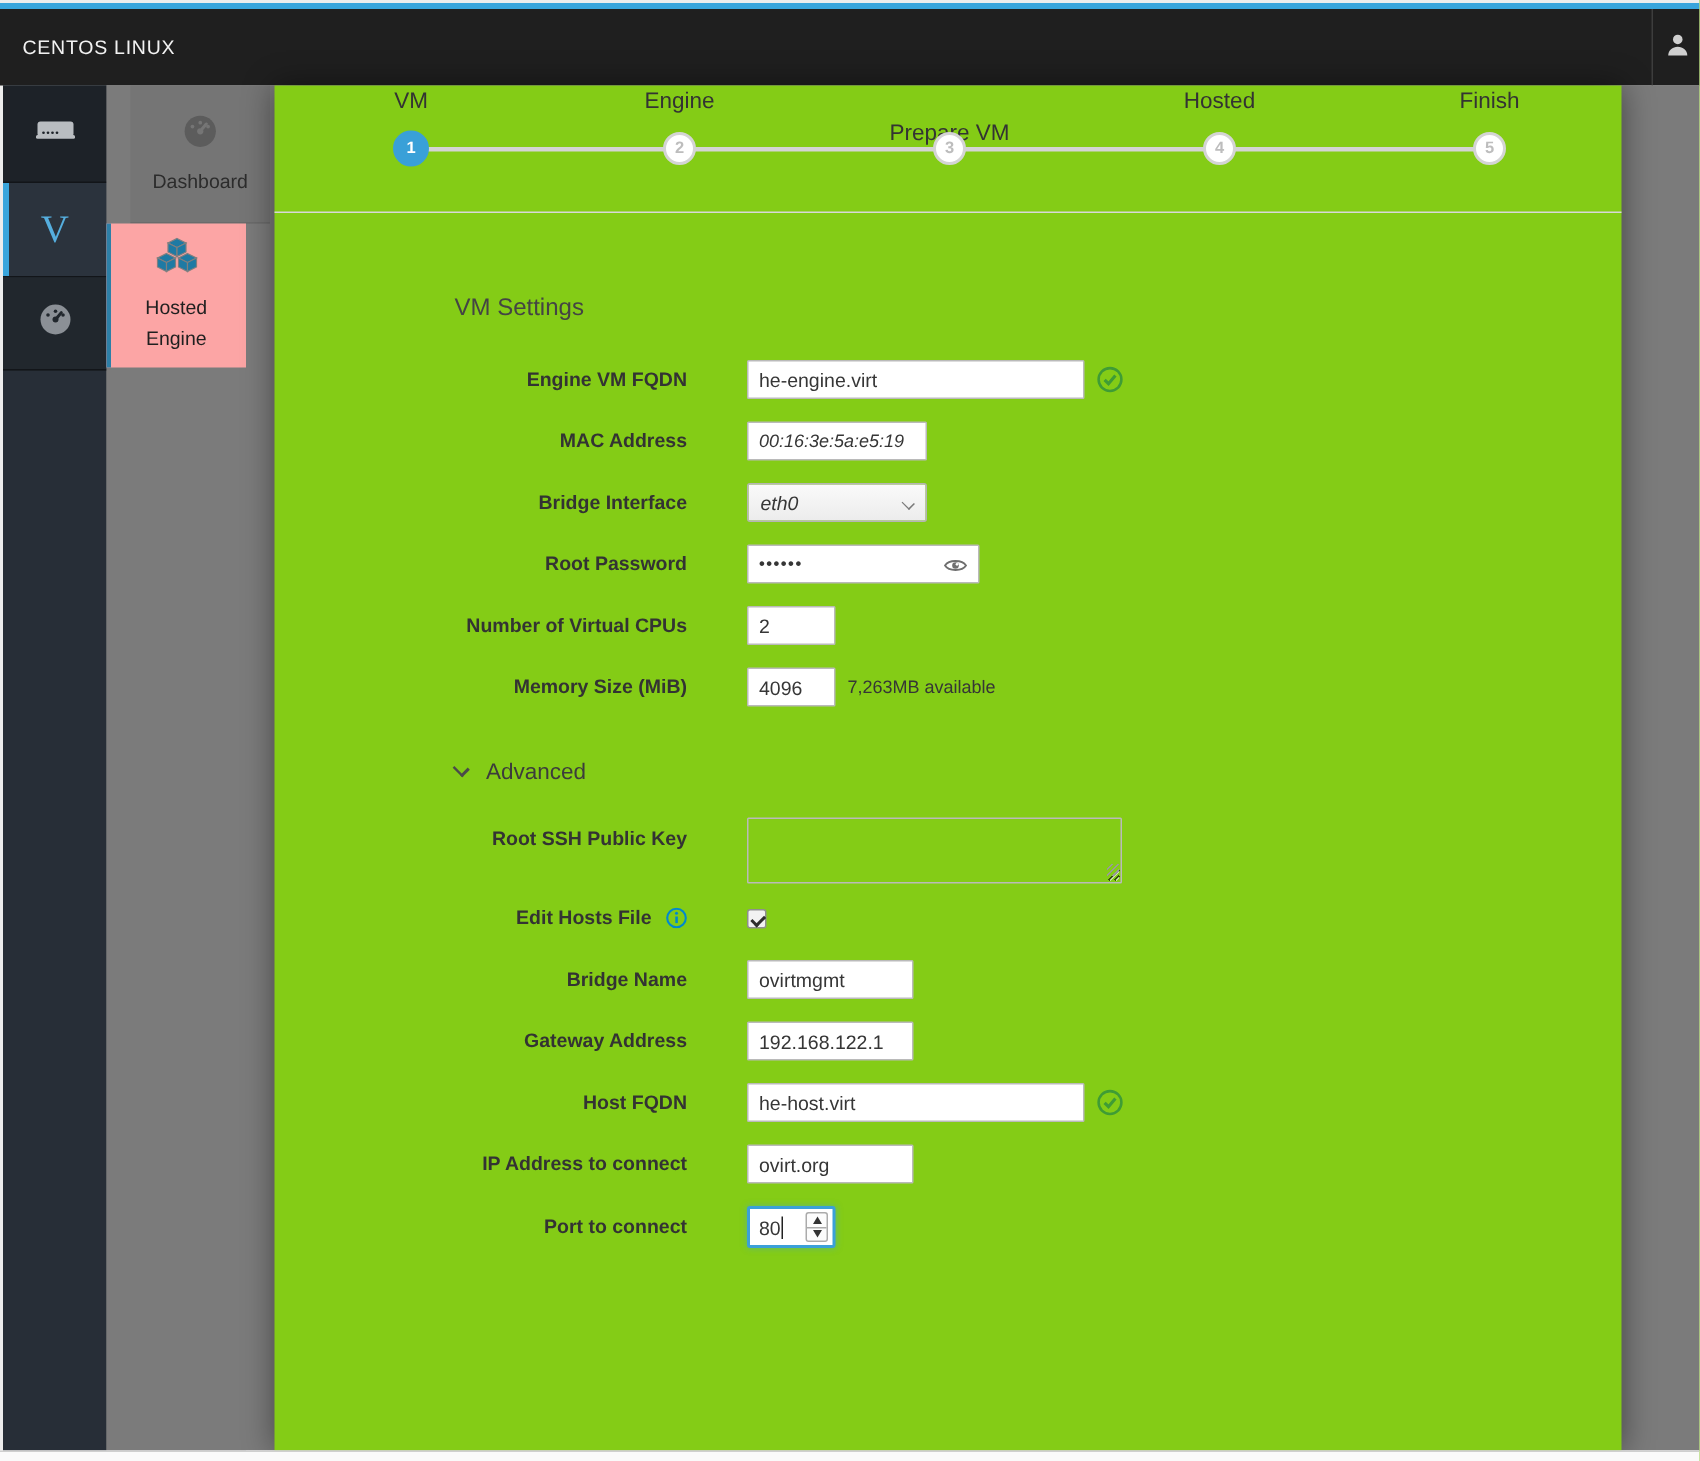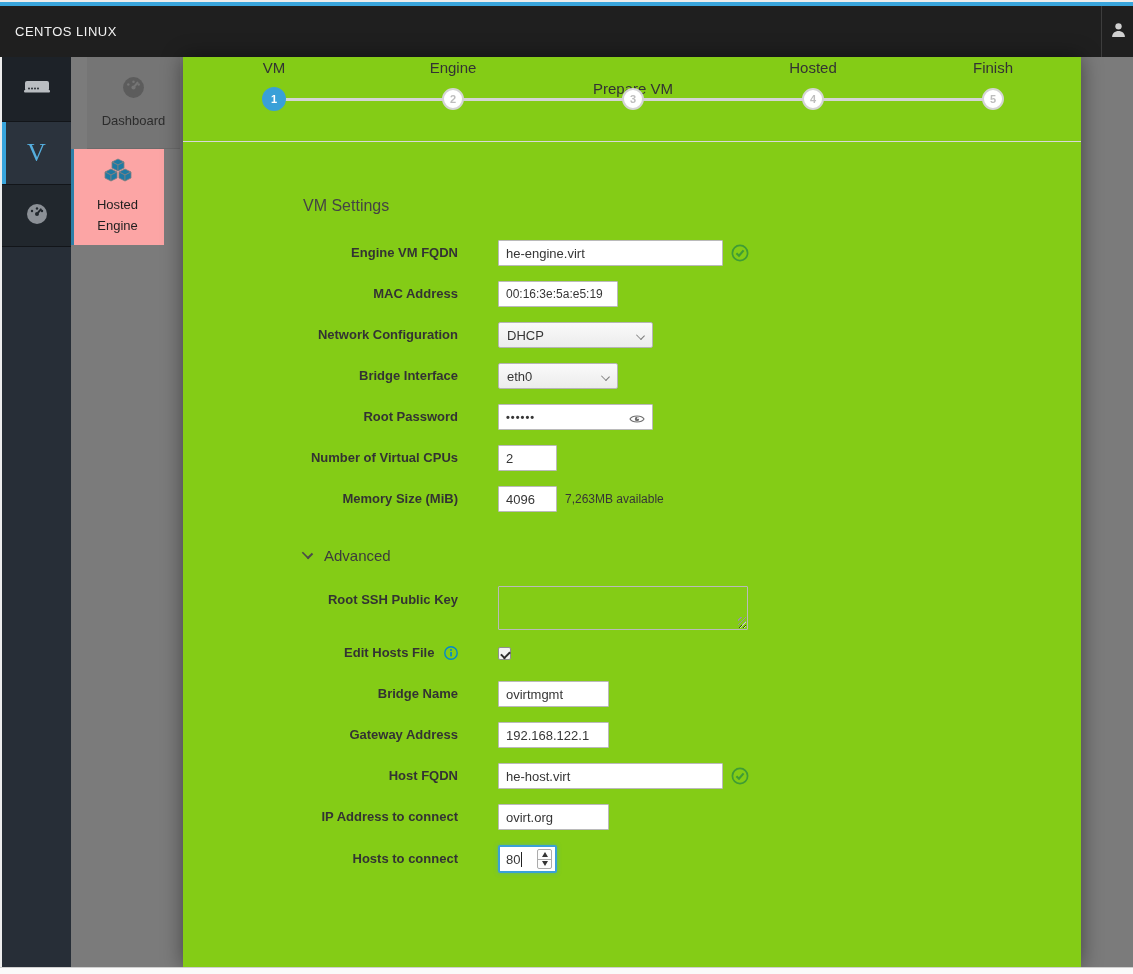--- a/index.html
+++ b/index.html
@@ -55,21 +55,21 @@
   .section-title { font-size:16px; color:#444; margin:0 0 25px 120px; font-weight:normal; line-height:19px; }
   .frow { display:flex; align-items:center; margin-bottom:15px; min-height:26px; }
   .frow.top { align-items:flex-start; }
   .flabel { width:275px; text-align:right; font-size:13px; font-weight:bold; color:#333; margin-right:40px; line-height:16px; }
   .frow.top .flabel { padding-top:6px; }
   .ctrl { display:flex; align-items:center; }
   input.tinput, .tinput {
     height:26px; border:1px solid #bababa; background:#fff; border-radius:1px;
     font-family:"Liberation Sans", sans-serif; font-size:13px; color:#363636; padding:0 7px; outline:none;
   }
-  .w225{width:225px;} .w155{width:155px;} .w120{width:120px;} .w110{width:111px;} .w59{width:59px;}
+  .w225{width:225px;} .w155{width:155px;} .w120{width:120px;font-style:italic;} .w110{width:111px;} .w59{width:59px;}
   .pf-select {
     position:relative; height:26px; border:1px solid #b5b5b5; border-radius:2px;
     background:linear-gradient(#fafafa,#ececec); font-size:13px; color:#363636;
     display:flex; align-items:center; padding:0 22px 0 8px; cursor:pointer;
   }
   .chev { position:absolute; right:8px; top:9px; width:7px; height:7px; border-right:1.5px solid #7a7a7a; border-bottom:1.5px solid #7a7a7a; transform:rotate(45deg) scale(1,.8); }
   .pw-wrap { position:relative; }
   .pw-wrap input { letter-spacing:1px; font-size:11px; font-weight:bold; }
   .eye { position:absolute; right:8px; top:7px; }
   .ok-icon { margin-left:8px; display:flex; }
@@ -215,27 +215,20 @@
         </span>
       </div>
 
       <div class="frow">
         <span class="flabel">MAC Address</span>
         <span class="ctrl">
             <input class="tinput w120" style="font-size: 12px;" value="00:16:3e:5a:e5:19">
           </span>
       </div>
 
-      <div class="frow">
-        <span class="flabel">Network Configuration</span>
-        <div class="pf-select w155">
-          <span>DHCP</span>
-          <span class="chev"></span>
-        </div>
-      </div>
 
       <div class="frow">
         <span class="flabel">Bridge Interface</span>
         <div class="pf-select w120">
           <span>eth0</span>
           <span class="chev"></span>
         </div>
       </div>
 
       <div class="frow">
@@ -325,21 +318,21 @@
 
 
       <div class="frow">
         <span class="flabel">IP Address to connect</span>
         <span class="ctrl">
             <input class="tinput w110" value="ovirt.org" style="">
           </span>
       </div>
 
       <div class="frow">
-        <span class="flabel">Hosts to connect</span>
+        <span class="flabel">Port to connect</span>
         <div class="numwrap">
           <span>80</span>
           <span class="caret"></span>
           <span class="spinner">
             <span class="spin-up">
                 <span class="tri-up"></span>
               </span>
             <span class="spin-down">
                 <span class="tri-down"></span>
               </span>

